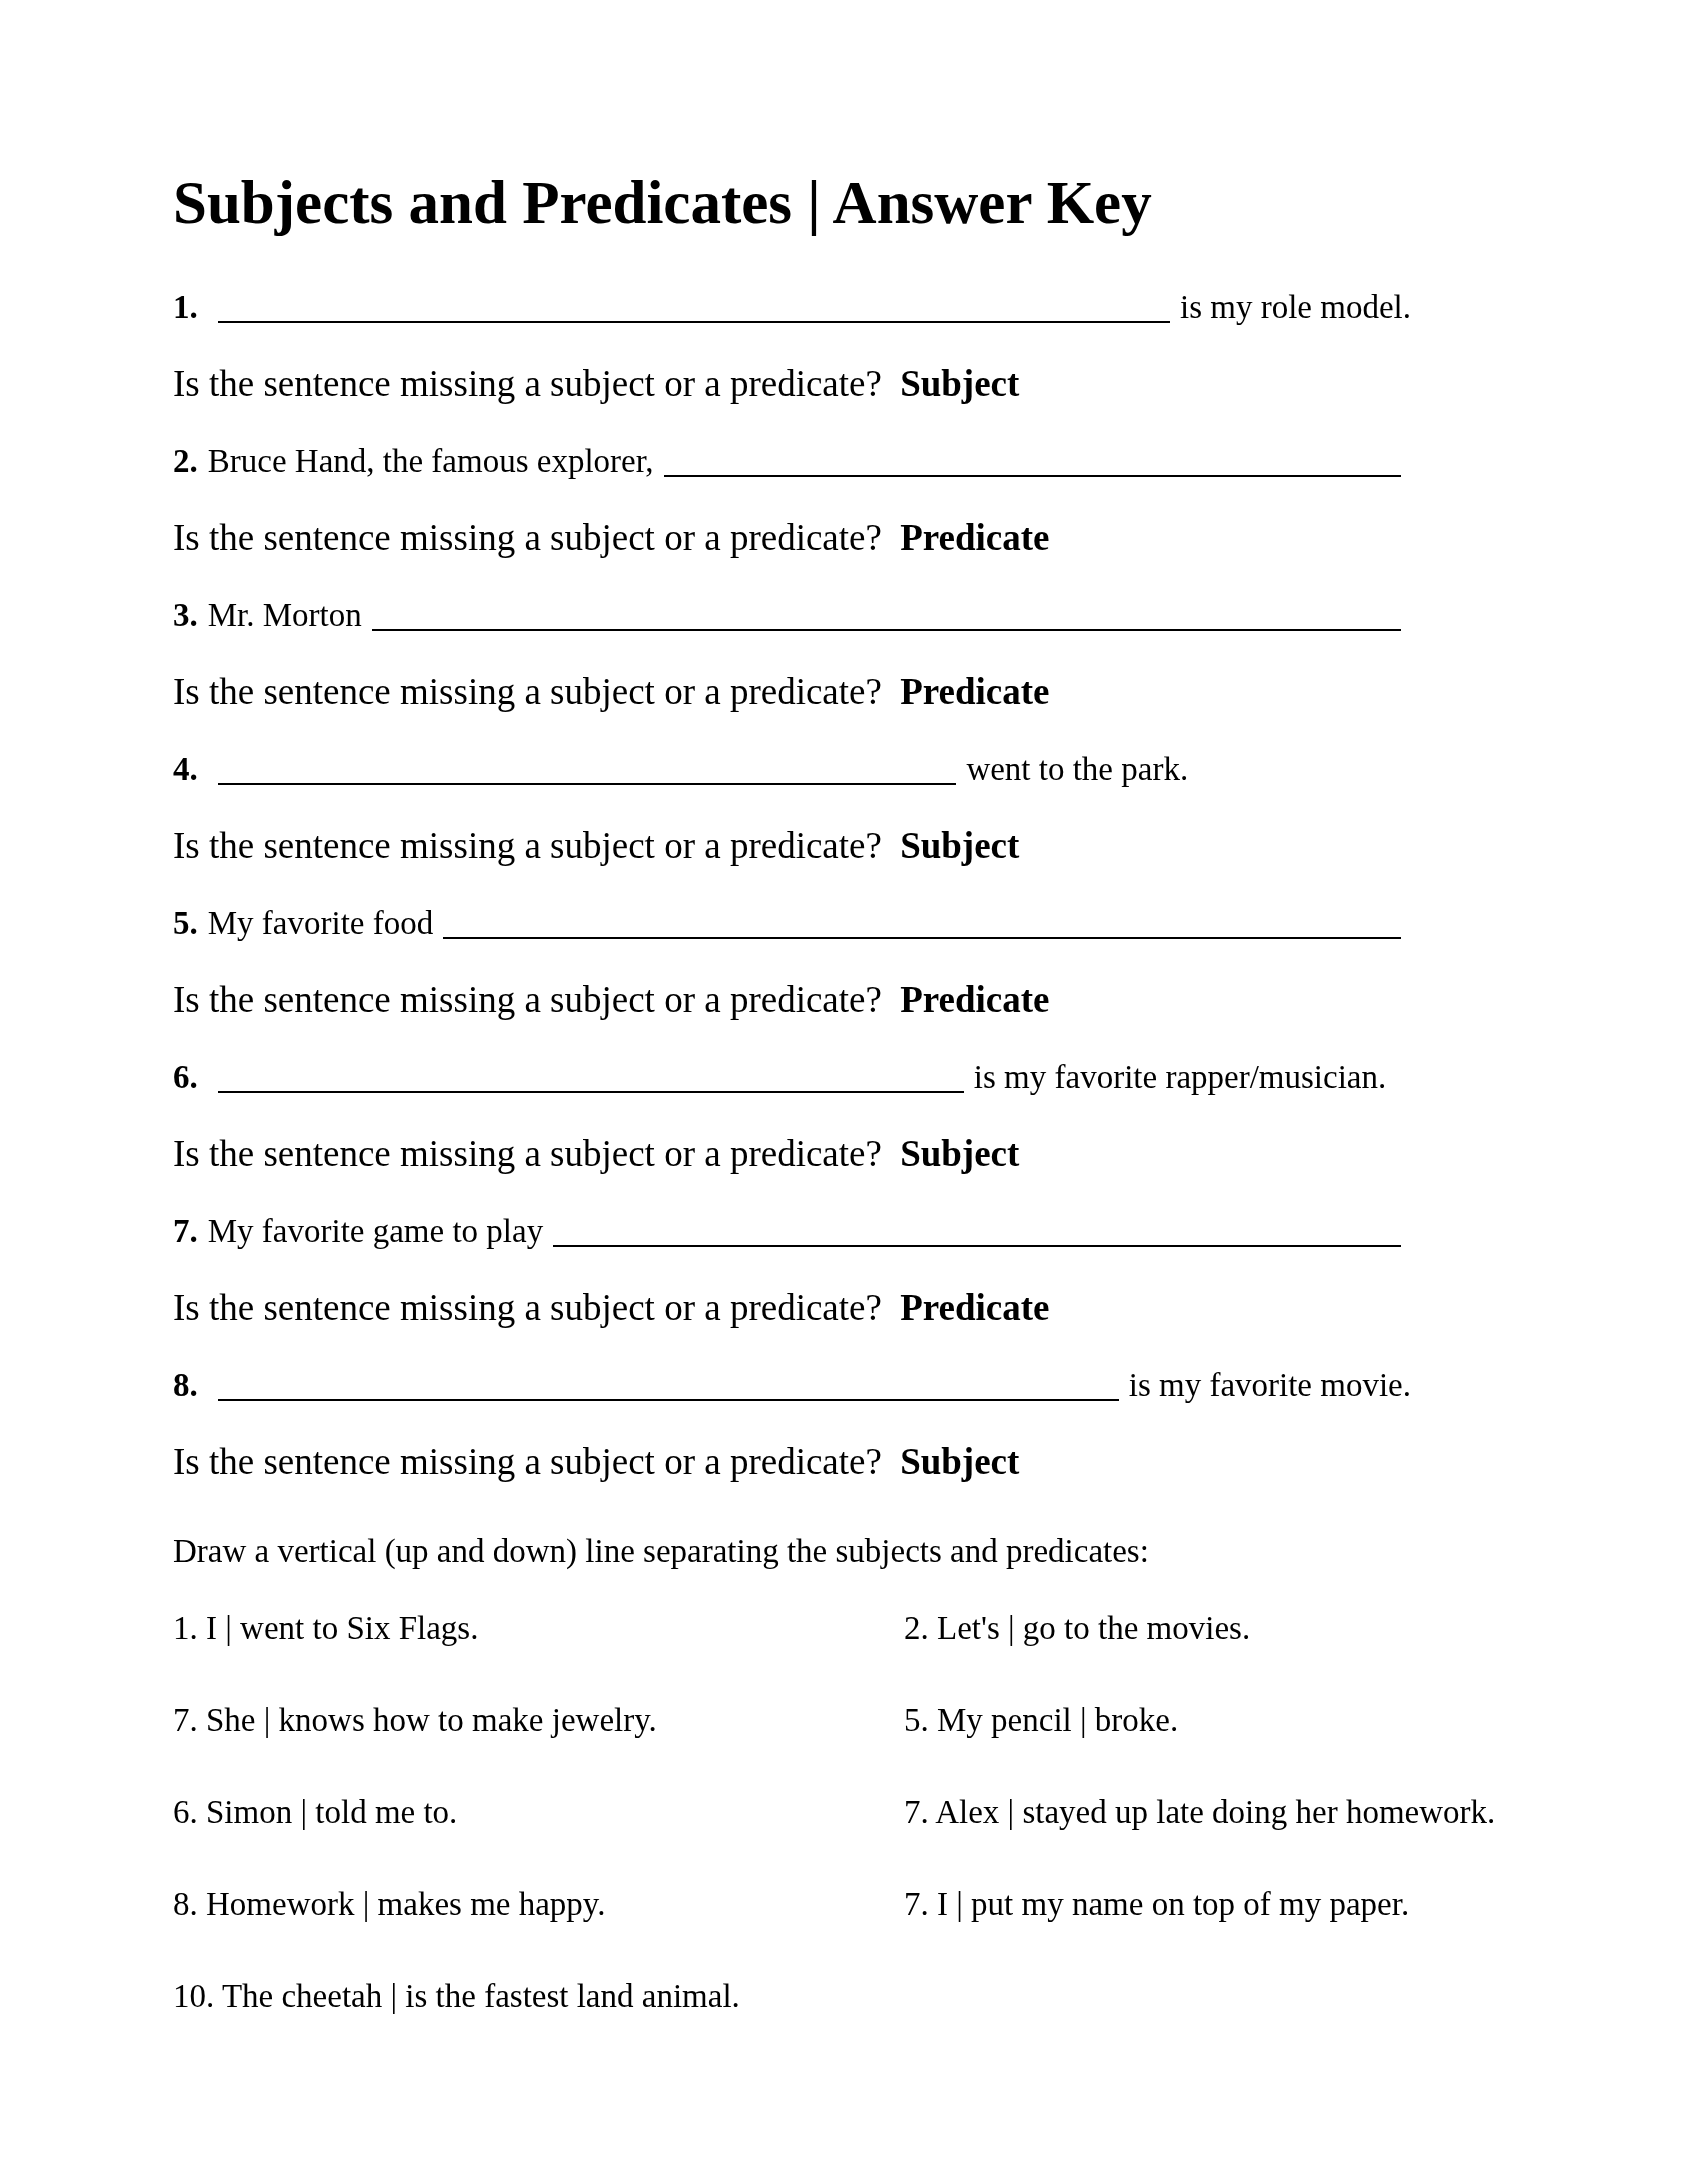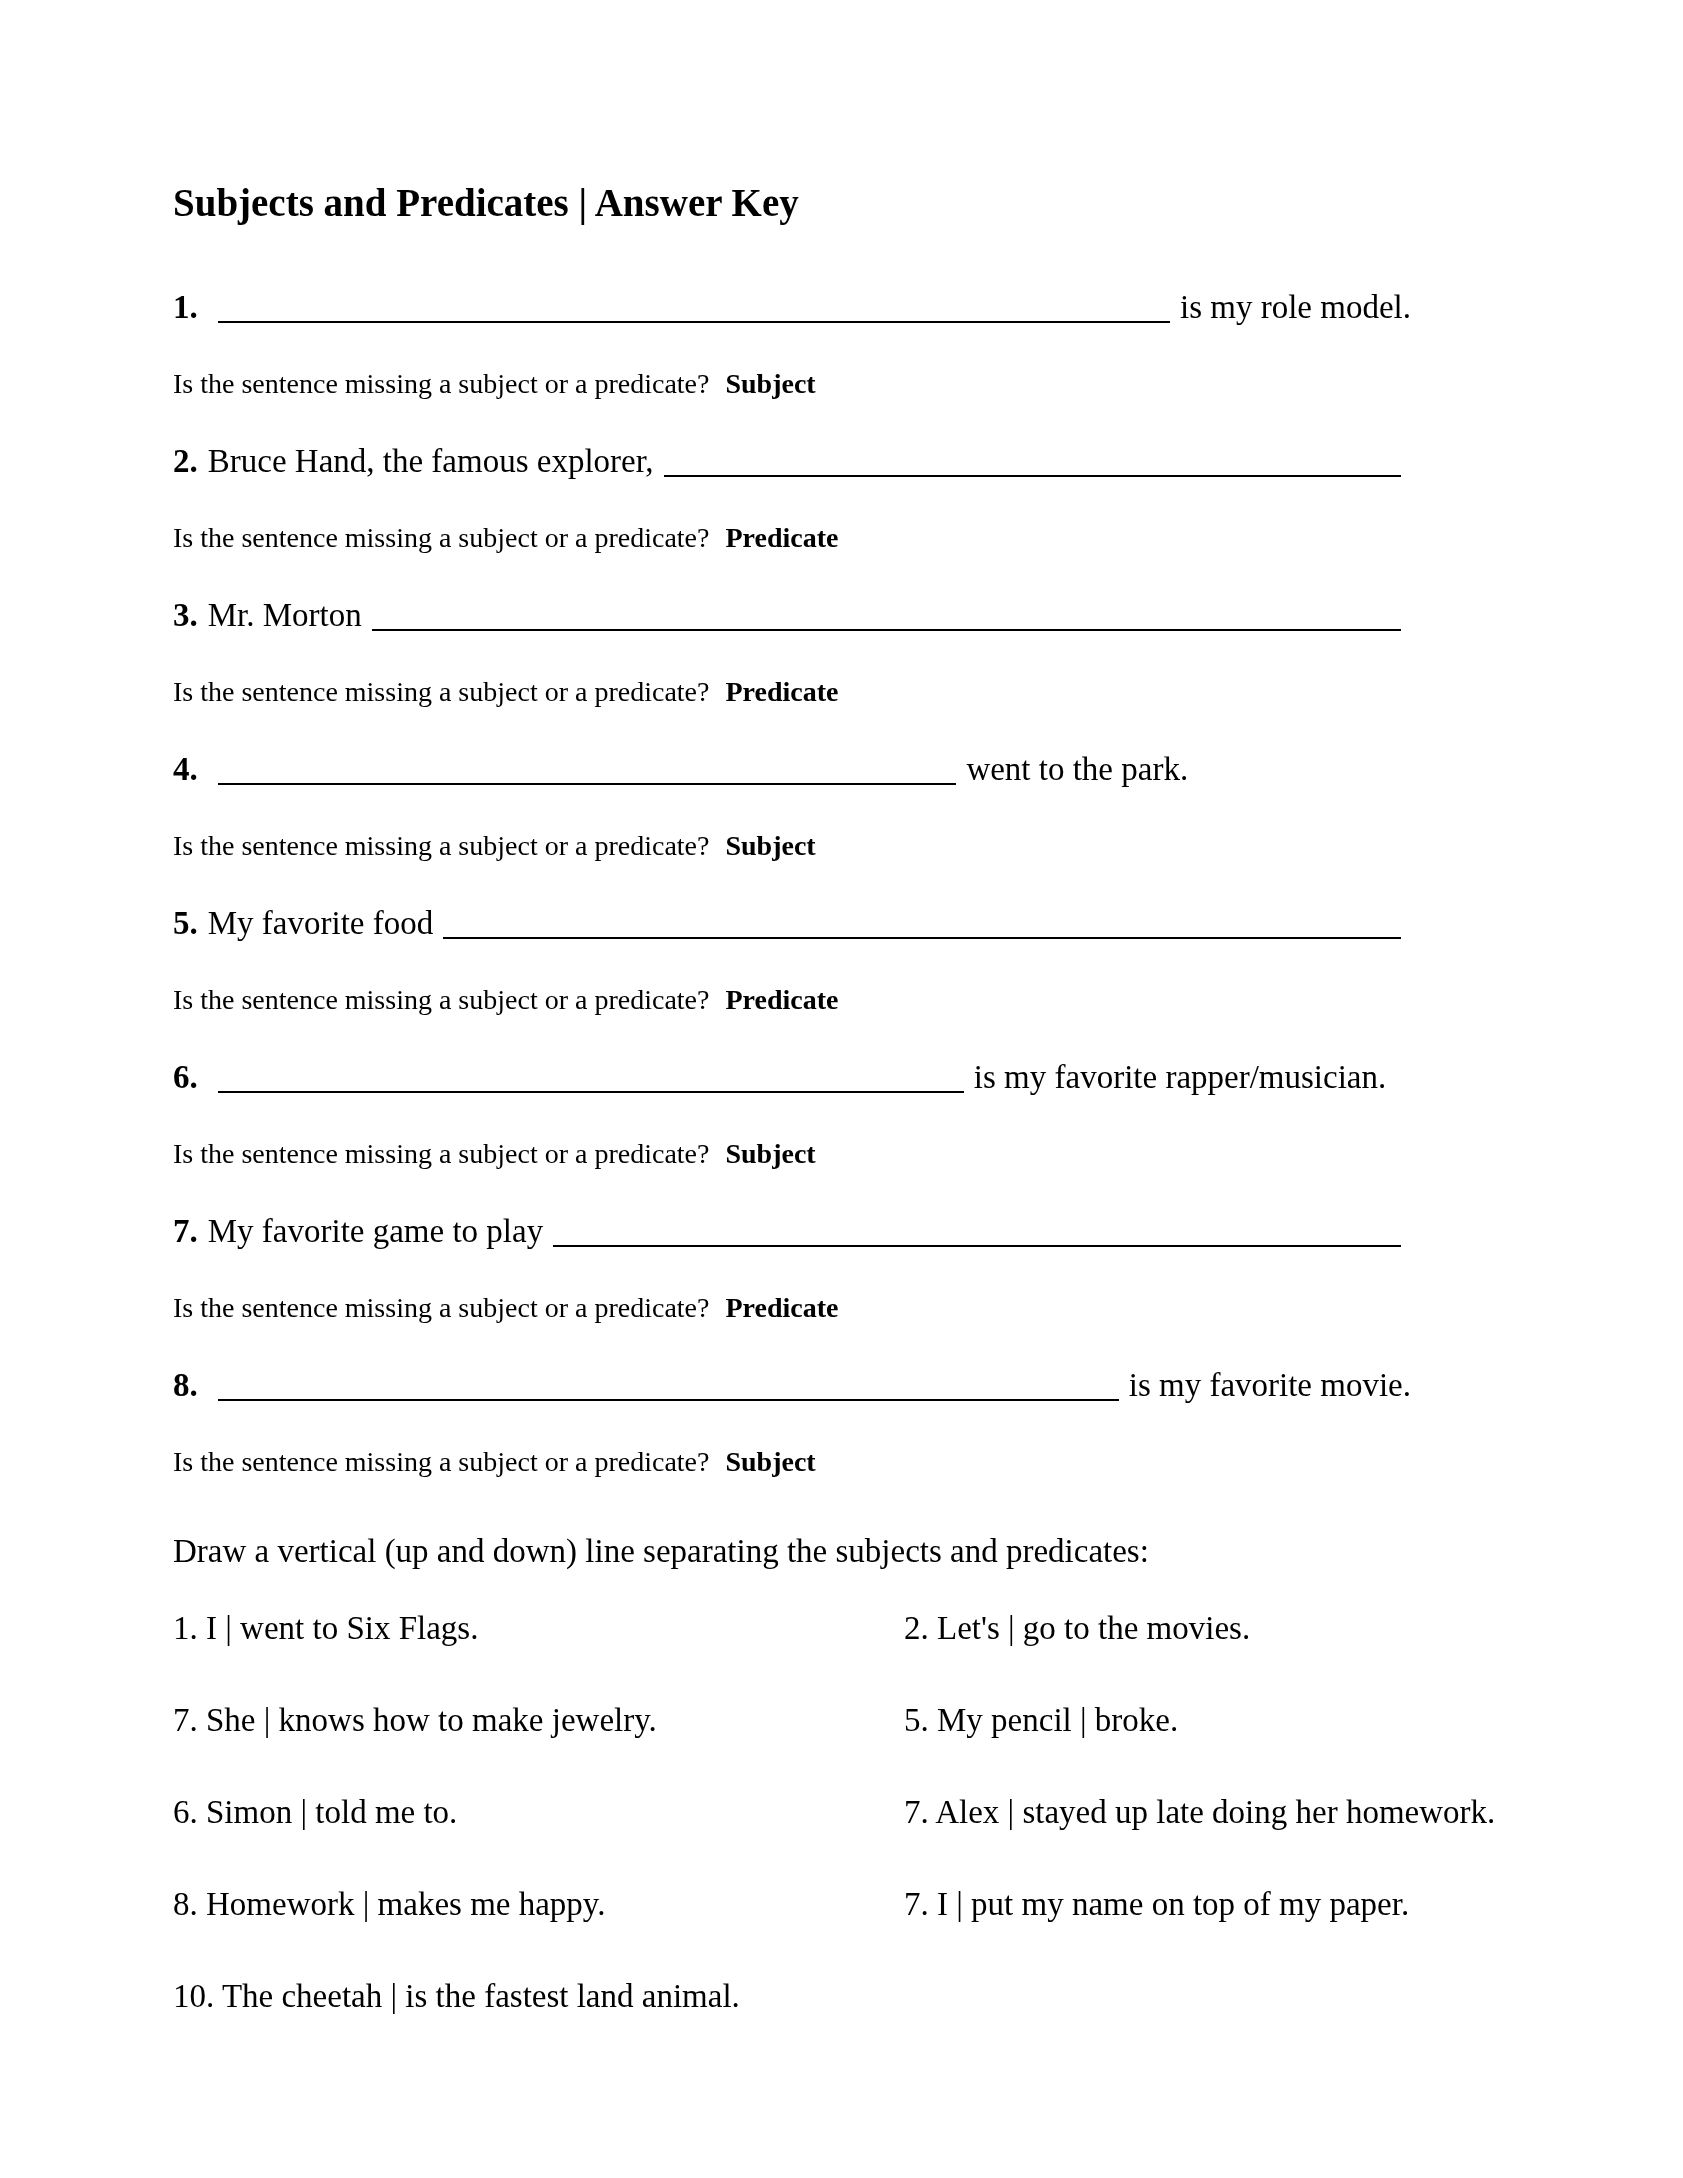--- a/index.html
+++ b/index.html
@@ -6,21 +6,21 @@
   html, body { background: #ffffff; }
   body {
     width: 1683px;
     height: 2178px;
     font-family: "Liberation Serif", "DejaVu Serif", serif;
     color: #000000;
     padding: 168px 272px 0 173px;
     position: relative;
   }
   .page-title {
-    font-size: 39px;
+    font-size: 61px;
     font-weight: bold;
     line-height: 69px;
     margin-bottom: 48px;
     white-space: nowrap;
   }
   .fill-line {
     display: flex;
     align-items: stretch;
     line-height: 44px;
     font-size: 33px;
@@ -35,21 +35,21 @@
     white-space: nowrap;
   }
   .fill-pre, .fill-post { white-space: nowrap; }
   .blank {
     flex: 1 1 auto;
     min-width: 59px;
     border-bottom: 2px solid #000;
     margin: 0 10px 6px 10px;
   }
   .question {
-    font-size: 28px;
+    font-size: 37px;
     line-height: 44px;
     margin-bottom: 33px;
   }
   .answer {
     font-weight: bold;
     margin-left: 9px;
   }
   .section-heading {
     font-size: 33px;
     font-weight: normal;

